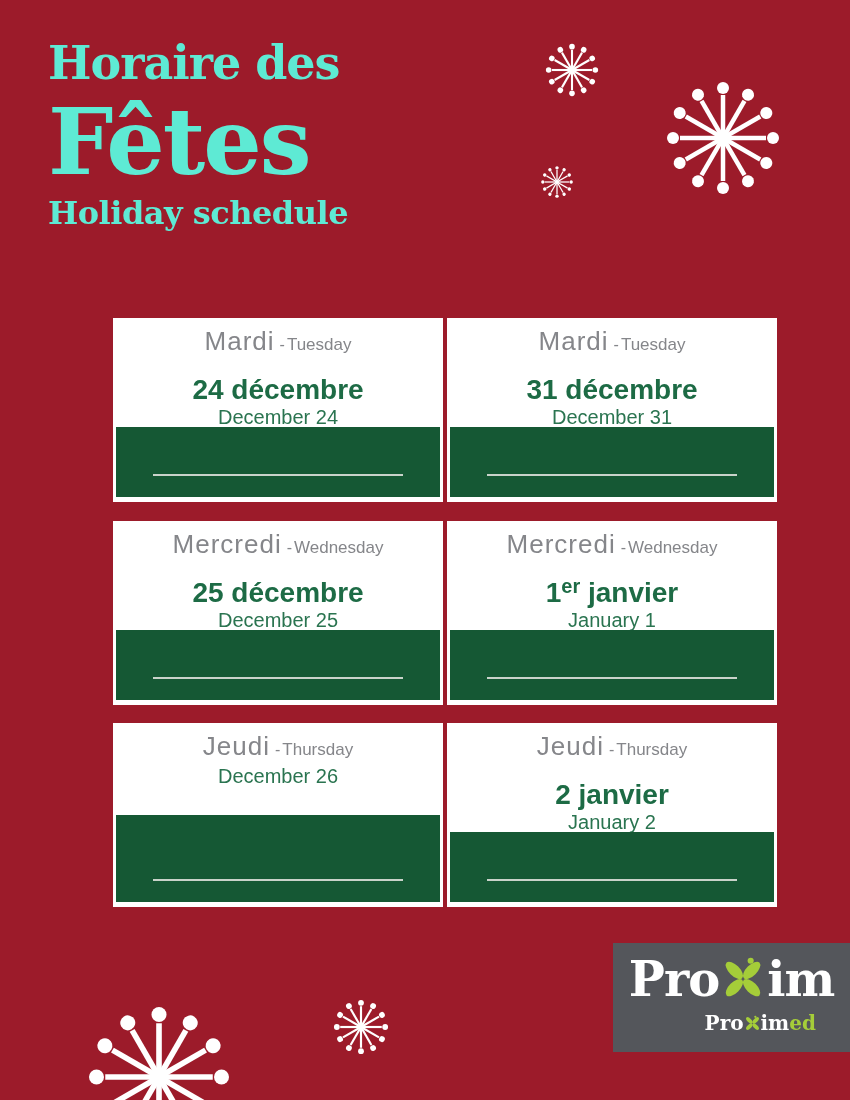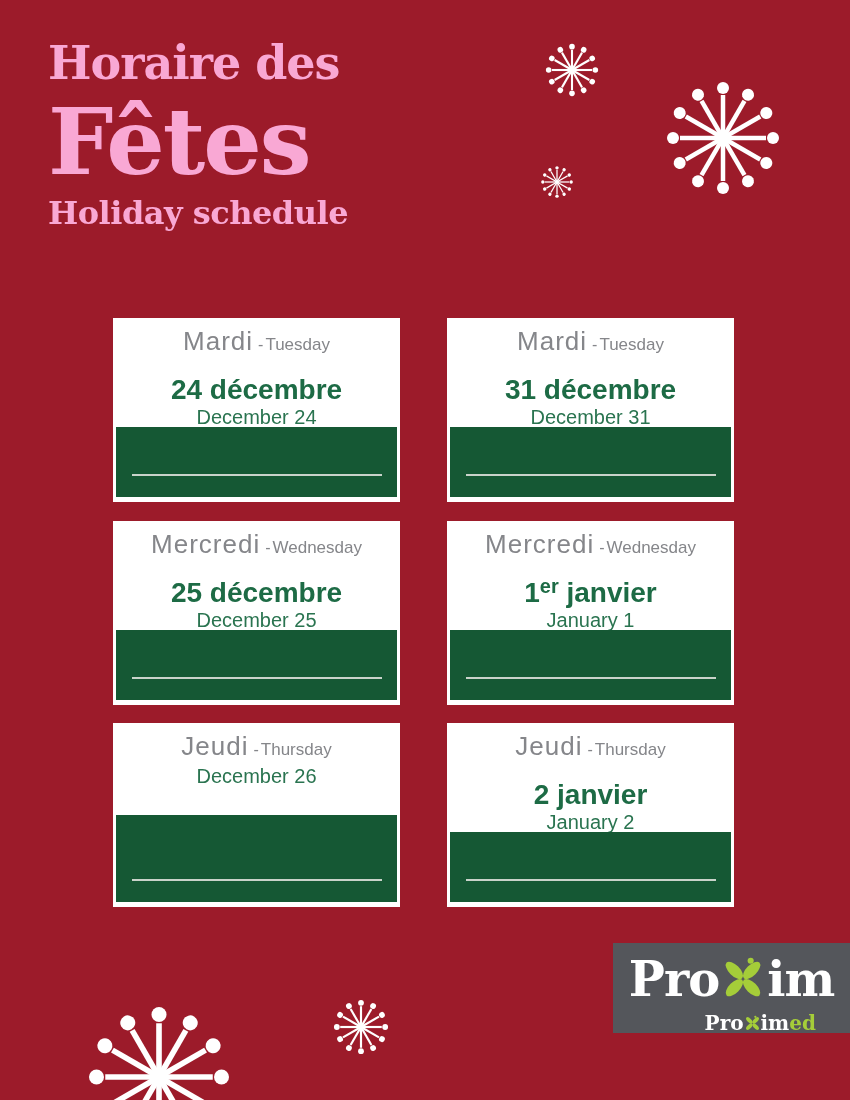--- a/index.html
+++ b/index.html
@@ -16,32 +16,32 @@
   html,body{margin:0;padding:0;}
   body{
     width:850px;height:1100px;
     background:var(--background-red,#9C1B2A);
     position:relative;overflow:hidden;
     font-family:"Liberation Sans",sans-serif;
   }
   .poster{position:absolute;inset:0;}
 
   
-  .title-line{position:absolute;left:48px;color:#f9a8d4;
+  .title-line{position:absolute;left:48px;color:#5eead4;
     font-family:"DejaVu Serif","Liberation Serif",serif;font-weight:bold;white-space:nowrap;}
   .t1{top:40px;font-size:46px;line-height:1;letter-spacing:-1px;}
   .t2{top:96px;font-size:92px;line-height:1;letter-spacing:-2px;}
   .t3{top:197px;font-size:32px;line-height:1;letter-spacing:-0.5px;}
 
   
   .flake{position:absolute;display:block;}
 
   
   .card{
-    position:absolute;width:287px;height:184px;background:var(--card-white,#fff);
+    position:absolute;width:330px;height:184px;background:var(--card-white,#fff);
     box-sizing:border-box;display:flex;flex-direction:column;align-items:center;
     padding-top:10px;text-align:center;
   }
   .day-line{line-height:26px;color:var(--day-gray,#85868A);white-space:nowrap;}
   .day-fr{font-size:26px;letter-spacing:1px;}
   .day-sep{font-size:16px;margin:0 2px 0 5px;}
   .day-en{font-size:17px;}
   .date-fr{margin-top:18px;font-size:28px;line-height:28px;font-weight:bold;
     color:var(--date-green,#1D6B45);white-space:nowrap;}
   .date-fr sup{font-size:20px;line-height:0;vertical-align:9px;}
@@ -54,21 +54,21 @@
   .hours-line{
     position:absolute;left:50%;transform:translateX(-50%);
     bottom:21px;width:250px;height:2px;background:var(--rule-gray,#C9D3CA);
   }
   .pos-r1c1{left:113px;top:318px;} .pos-r1c2{left:447px;top:318px;}
   .pos-r2c1{left:113px;top:521px;} .pos-r2c2{left:447px;top:521px;}
   .pos-r3c1{left:113px;top:723px;} .pos-r3c2{left:447px;top:723px;}
 
   
   .logo-box{
-    position:absolute;left:613px;top:943px;width:237px;height:90px;
+    position:absolute;left:613px;top:943px;width:237px;height:109px;
     background:var(--logo-box-gray,#54565B);
   }
   .brand{
     position:absolute;top:12px;left:0;right:0;text-align:center;
     color:#fff;font-family:"DejaVu Serif","Liberation Serif",serif;font-weight:bold;
     font-size:48px;line-height:1;letter-spacing:-1px;white-space:nowrap;
   }
   .brand .petal-x{width:46px;height:46px;vertical-align:-6px;margin:0 1px;}
   .sub-brand{
     position:absolute;top:70px;right:34px;

